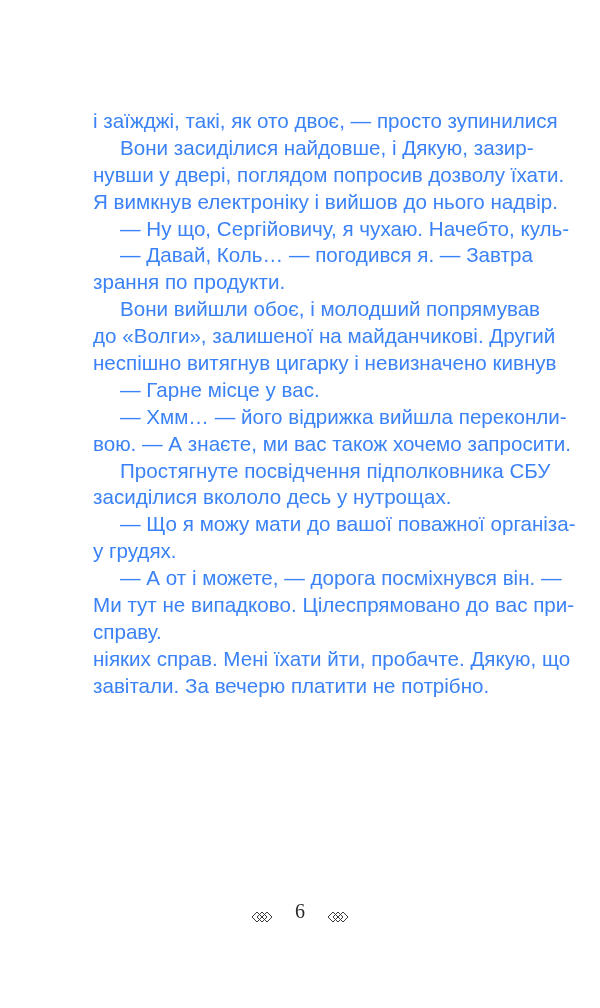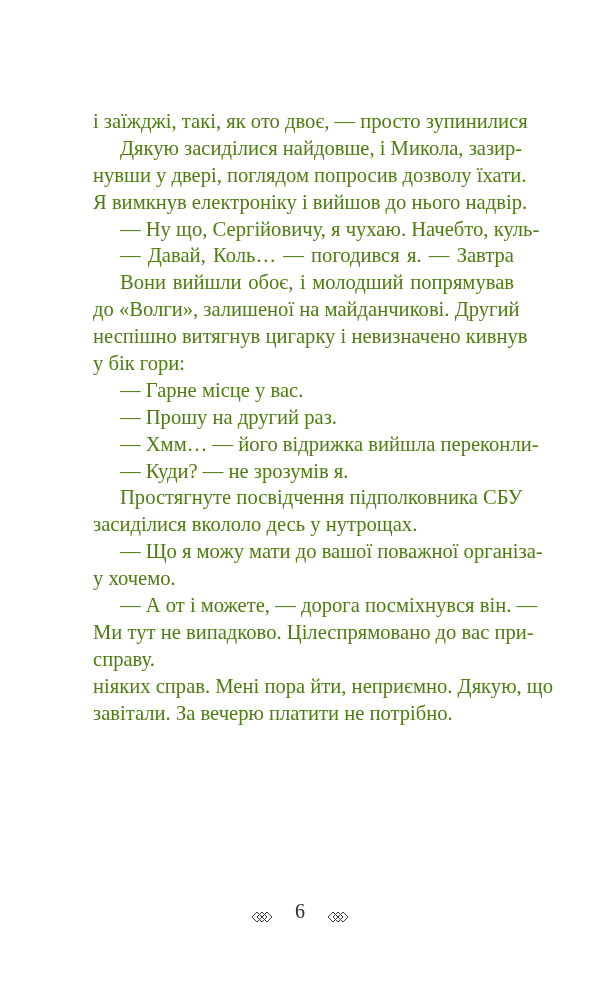--- a/index.html
+++ b/index.html
@@ -8,24 +8,24 @@
       background: #ffffff;
       position: relative;
       overflow: hidden;
       font-family: "DejaVu Serif", "Liberation Serif", serif;
     }
     .page-text {
       position: absolute;
       left: 93px;
       top: 108px;
       width: 421px;
-      font-family: Liberation Serif, serif;
+      font-family: Liberation Sans, sans-serif;
       font-size: 20.6px;
       line-height: 26.9px;
-      color: #4d7c0f;
+      color: #3b82f6;
       text-align: justify;
     }
     .line {
       display: block;
       height: 26.9px;
       white-space: nowrap;
       text-align: justify;
       text-align-last: justify;
     }
     .line.indent { padding-left: 27px; }
@@ -44,41 +44,40 @@
       vertical-align: middle;
       width: 24px; height: 12px;
     }
     .page-num { display: inline-block; margin: 0 16px; vertical-align: middle; }
   </style>
 </head>
 <body>
 
 <div class="page-text" id="page-text">
     <span class="line">і заїжджі, такі, як ото двоє, — просто зупинилися</span>
-    <span class="line indent">Дякую засиділися найдовше, і Микола, зазир-</span>
+    <span class="line indent">Вони засиділися найдовше, і Дякую, зазир-</span>
     <span class="line">нувши у двері, поглядом попросив дозволу їхати.</span>
     <span class="line last">Я вимкнув електроніку і вийшов до нього надвір.</span>
     <span class="line indent">— Ну що, Сергійовичу, я чухаю. Начебто, куль-</span>
     <span class="line indent">— Давай, Коль… — погодився я. — Завтра</span>
+    <span class="line last">зрання по продукти.</span>
     <span class="line indent">Вони вийшли обоє, і молодший попрямував</span>
     <span class="line">до «Волги», залишеної на майданчикові. Другий</span>
     <span class="line">неспішно витягнув цигарку і невизначено кивнув</span>
-    <span class="line last">у бік гори:</span>
     <span class="line indent last">— Гарне місце у вас.</span>
-    <span class="line indent last">— Прошу на другий раз.</span>
     <span class="line indent">— Хмм… — його відрижка вийшла переконли-</span>
-    <span class="line indent last">— Куди? — не зрозумів я.</span>
+    <span class="line last">вою. — А знаєте, ми вас також хочемо запросити.</span>
     <span class="line indent">Простягнуте посвідчення підполковника СБУ</span>
     <span class="line last">засиділися вкололо десь у нутрощах.</span>
     <span class="line indent">— Що я можу мати до вашої поважної організа-</span>
-    <span class="line last">у хочемо.</span>
+    <span class="line last">у грудях.</span>
     <span class="line indent">— А от і можете, — дорога посміхнувся він. —</span>
     <span class="line">Ми тут не випадково. Цілеспрямовано до вас при-</span>
     <span class="line last">справу.</span>
-    <span class="line">ніяких справ. Мені пора йти, неприємно. Дякую, що</span>
+    <span class="line">ніяких справ. Мені їхати йти, пробачте. Дякую, що</span>
     <span class="line last">завітали. За вечерю платити не потрібно.</span>
   </div>
 
 <div class="footer">
   <span class="ornament">
     <svg width="24" height="12" viewBox="0 0 24 12">
       <g fill="none" stroke="#3a3a3a" stroke-width="1">
         <path d="M2 6 L7 1 L12 6 L7 11 Z"></path>
         <path d="M7 6 L12 1 L17 6 L12 11 Z"></path>
         <path d="M12 6 L17 1 L22 6 L17 11 Z"></path>

